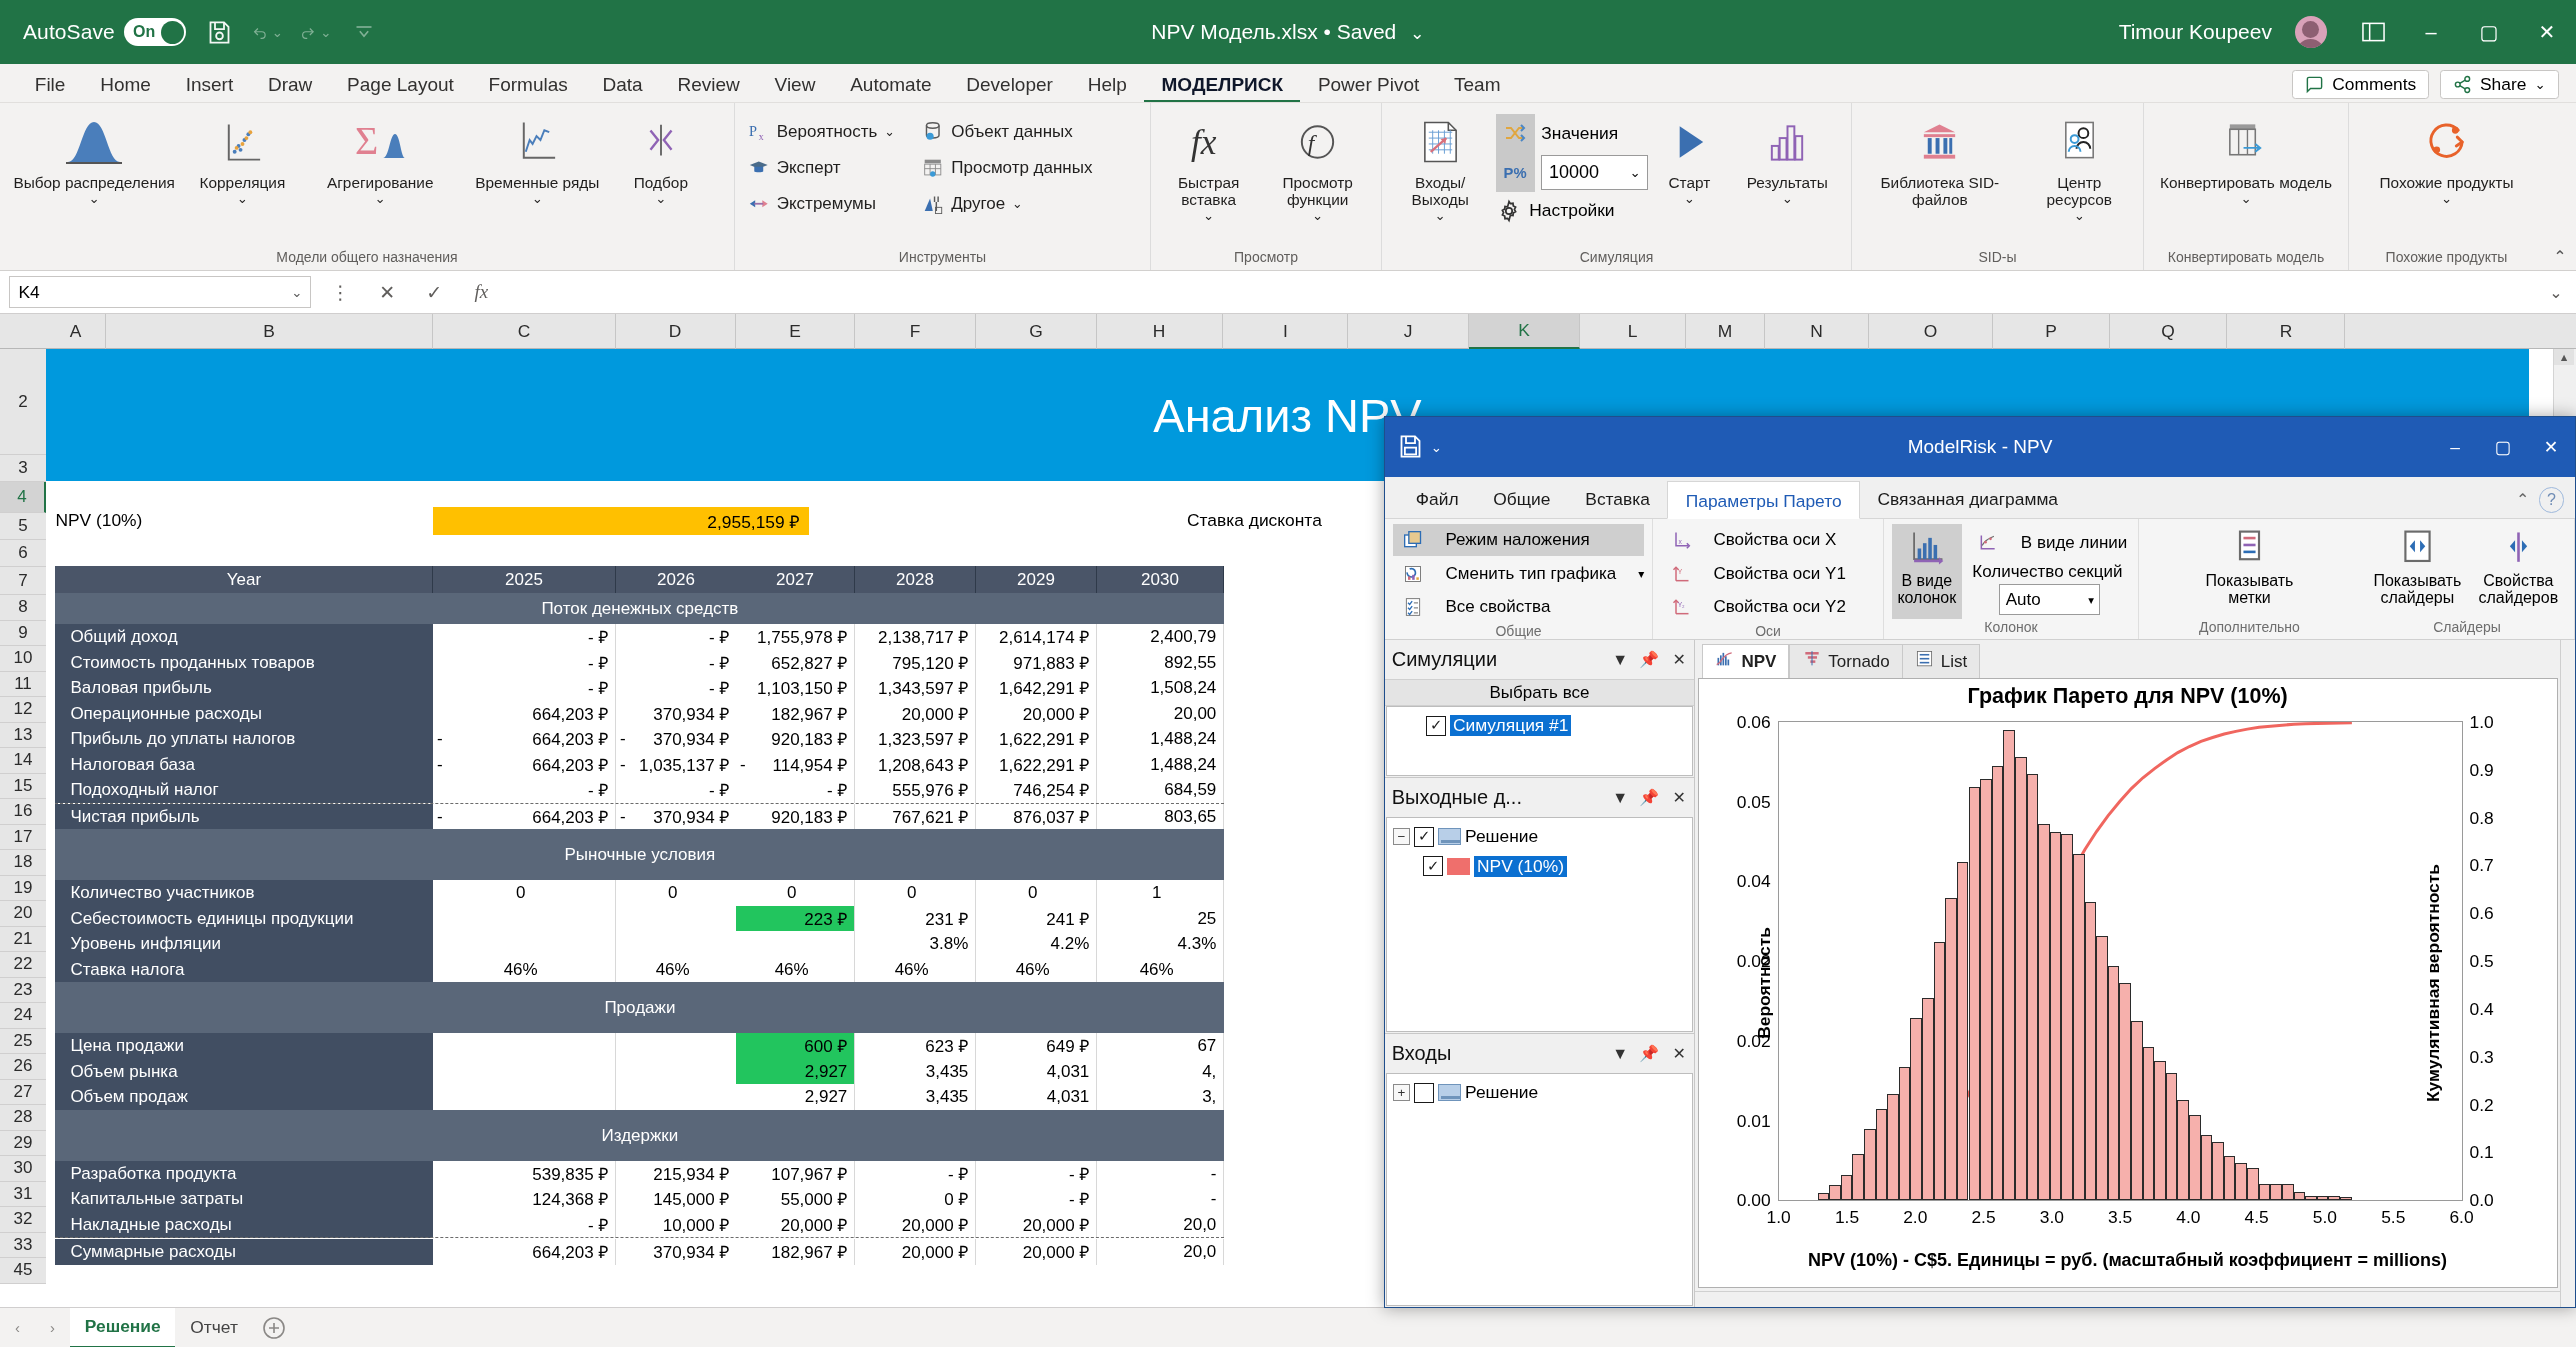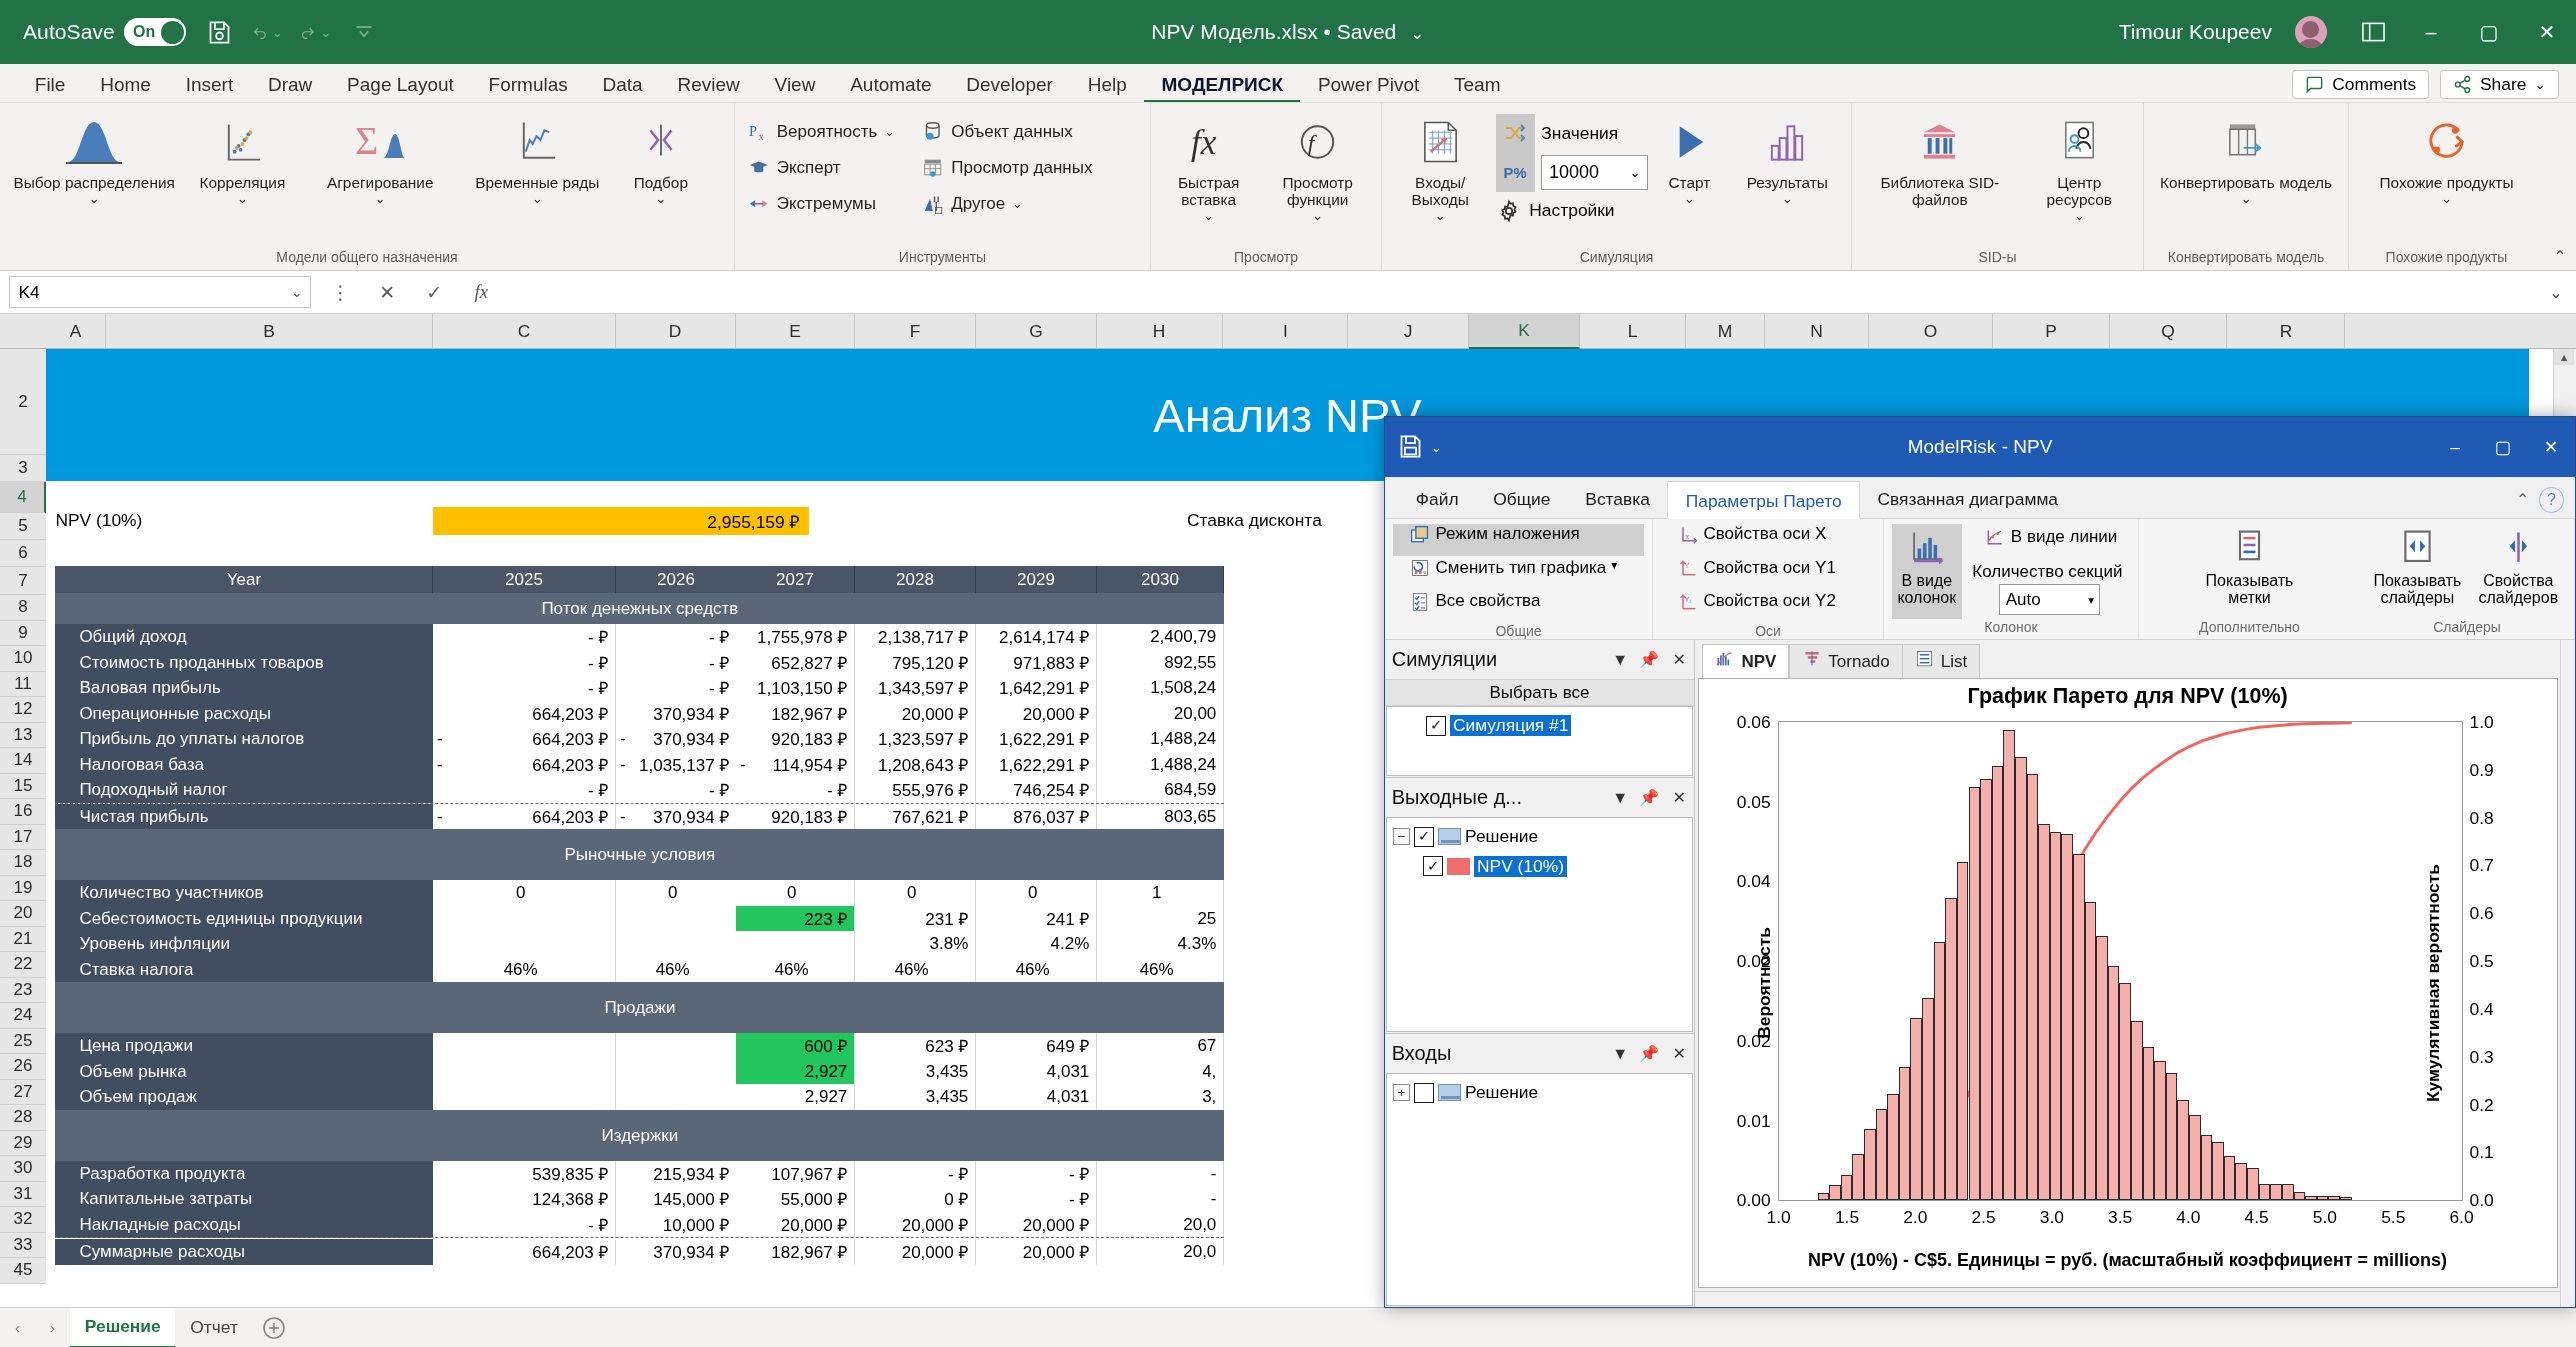--- a/index.html
+++ b/index.html
@@ -110,21 +110,21 @@
   .sheetarea{ position:absolute; left:46px; top:35px; right:0; bottom:0; background:#fff;}
   .banner{
     position:absolute; background:#0099dd; color:#fff; display:flex;align-items:center;justify-content:center;
     font-size:47px;
   }
   .npvlbl{ position:absolute; font-size:17.4px; color:#000; }
   .npvbox{ position:absolute; background:#ffc000; display:flex;align-items:center;justify-content:flex-end; padding-right:9.4px; font-size:17.4px;}
   .discount{ position:absolute; font-size:17.4px;}
   .yearhdr{ position:absolute; background:#4a5568; color:#fff; display:flex;align-items:center;justify-content:center;font-size:17px;border-right:0.7px solid #2f3a4a;}
   .sechdr{ position:absolute; background:#5a6779; color:#fff; display:flex;align-items:center;justify-content:center;font-size:17px;}
-  .rowlbl{ position:absolute; background:#414e62; color:#fff; display:flex;align-items:center; padding-left:24px; font-size:17px;}
+  .rowlbl{ position:absolute; background:#414e62; color:#fff; display:flex;align-items:center; padding-left:15px; font-size:17px;}
   .numcell{ position:absolute; display:flex;align-items:center;justify-content:flex-end; padding-right:6.7px; font-size:17px; color:#000; border-right:0.7px solid #d8d8d8; background:#fff;}
   .numcell.hl{ background:#22c55e;}
   .numcell.neg:before{content:"-";position:absolute;left:4px;}
   .dashline{position:absolute;border-top:1.3px dashed #6b6b6b;}
 
   
   .sheettabs{
     position:absolute;left:0;bottom:0;width:2576px;height:40px;background:#f3f2f1;
     display:flex;align-items:center;border-top:0.7px solid #d0cece;
   }
@@ -145,21 +145,21 @@
   .mr-wbtns{ position:absolute; right:0; top:0; height:60px; display:flex; }
   .mr-wbtn{ width:48px;height:60px;display:flex;align-items:center;justify-content:center;font-size:17.4px;}
   .mr-tabs{ height:42px; background:#f0f0f0; display:flex; align-items:flex-end; padding-left:13.4px; border-bottom:0.7px solid #d6d6d6;position:relative;}
   .mr-tab{ font-size:17.4px; padding:0 17.4px; height:38px; line-height:38px; color:#1a1a1a;}
   .mr-tab.active{ background:#fff; color:#1f5bb5; border:0.7px solid #d6d6d6; border-bottom:0.7px solid #fff; position:relative; top:0.7px;}
   .mr-tabright{position:absolute;right:10.7px;bottom:5.4px;display:flex;align-items:center;gap:9.4px;}
   .mr-ribbon{ height:121px; background:#f5f5f5; display:flex; border-bottom:0.7px solid #d0d0d0;}
   .mrg{ display:flex; flex-direction:column; border-right:0.7px solid #dedede;}
   .mrg .gb{ flex:1; display:flex; padding:5.4px 8px 0 8px; gap:5.4px;}
   .mrg .gc{ text-align:center; font-size:14px; color:#6e6e6e; padding-bottom:4px;}
-  .mrsm{ display:flex;gap:5px;font-size:17px;height:32px;padding:0 16px;white-space:nowrap;}
+  .mrsm{ display:flex;align-items:center;gap:22px;font-size:17px;height:32px;padding:0 9px;white-space:nowrap;}
   .mrsm.sel{ background:#cfcfcf;}
   .mrsm .ic{width:21.5px;height:21.5px;display:flex;align-items:center;justify-content:center;flex:0 0 21.5px;}
   .mrbig{ display:flex;flex-direction:column;align-items:center;justify-content:flex-start;font-size:16px;text-align:center;line-height:1.1;padding:2.7px 5.4px;width:89px;}
   .mrbig.sel{background:#cfcfcf;}
   .mrbig .ic{height:42px;display:flex;align-items:center;justify-content:center;margin-bottom:2.7px;}
   .mr-body{ flex:1; display:flex; background:#f0f0f0; overflow:hidden;}
 
   .mr-left{ width:310px; display:flex; flex-direction:column; background:#f0f0f0; border-right:1.3px solid #c8c8c8;}
   .panel{ display:flex;flex-direction:column; border-bottom:1.3px solid #c8c8c8;}
   .panel-hd{ height:39px; display:flex;align-items:center; padding-left:6.7px; font-size:20px; color:#111; }

